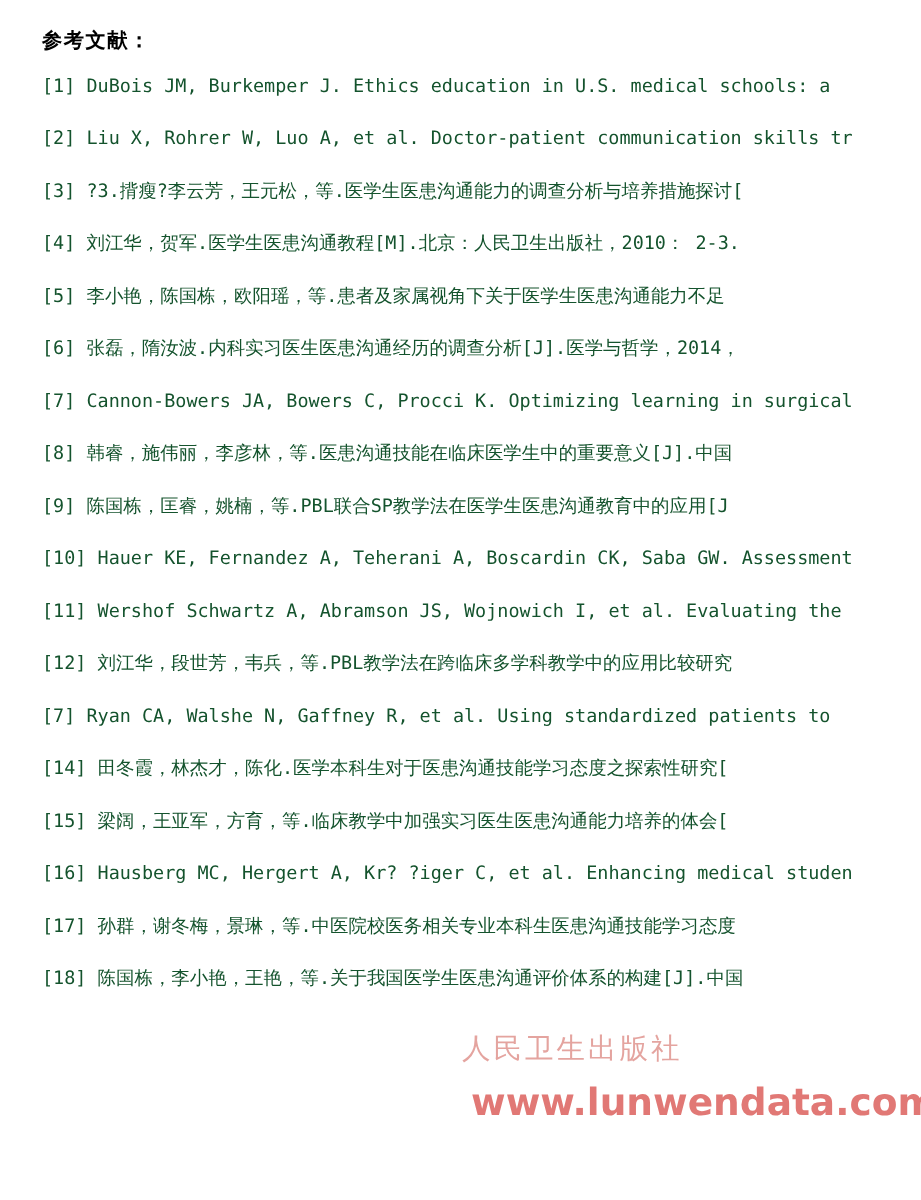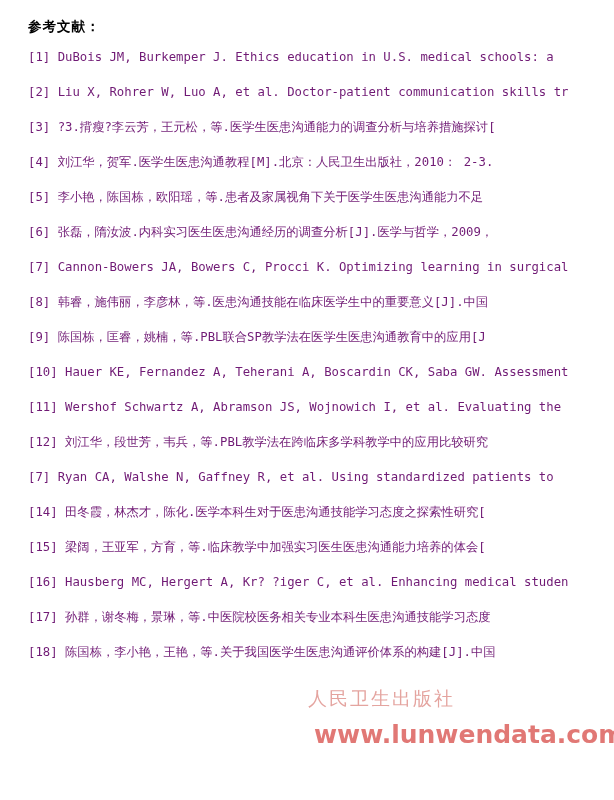--- a/index.html
+++ b/index.html
@@ -31,21 +31,21 @@
     white-space: nowrap;
   }
   .ref-list {
     list-style: none;
     margin: 0;
     padding: 0;
   }
   .ref-item {
     font-family: "DejaVu Sans Mono", monospace;
     font-size: 12.3px;
-    color: #701a75;
+    color: #14532d;
     white-space: nowrap;
     overflow: hidden;
     height: 21px;
     line-height: 21px;
     margin-bottom: 14px;
     letter-spacing: 0px;
   }
   .ref-item .num {
     display: inline;
   }
@@ -109,21 +109,21 @@
     <li class="ref-item">
       <span class="num">[4]</span>
       <span class="txt">刘江华，贺军.医学生医患沟通教程[M].北京：人民卫生出版社，2010： 2-3.</span>
     </li>
     <li class="ref-item">
       <span class="num">[5]</span>
       <span class="txt">李小艳，陈国栋，欧阳瑶，等.患者及家属视角下关于医学生医患沟通能力不足</span>
     </li>
     <li class="ref-item">
       <span class="num">[6]</span>
-      <span class="txt">张磊，隋汝波.内科实习医生医患沟通经历的调查分析[J].医学与哲学，2009，</span>
+      <span class="txt">张磊，隋汝波.内科实习医生医患沟通经历的调查分析[J].医学与哲学，2014，</span>
     </li>
     <li class="ref-item">
       <span class="num">[7]</span>
       <span class="txt">Cannon-Bowers JA, Bowers C, Procci K. Optimizing learning in surgical</span>
     </li>
     <li class="ref-item">
       <span class="num">[8]</span>
       <span class="txt">韩睿，施伟丽，李彦林，等.医患沟通技能在临床医学生中的重要意义[J].中国</span>
     </li>
     <li class="ref-item">

